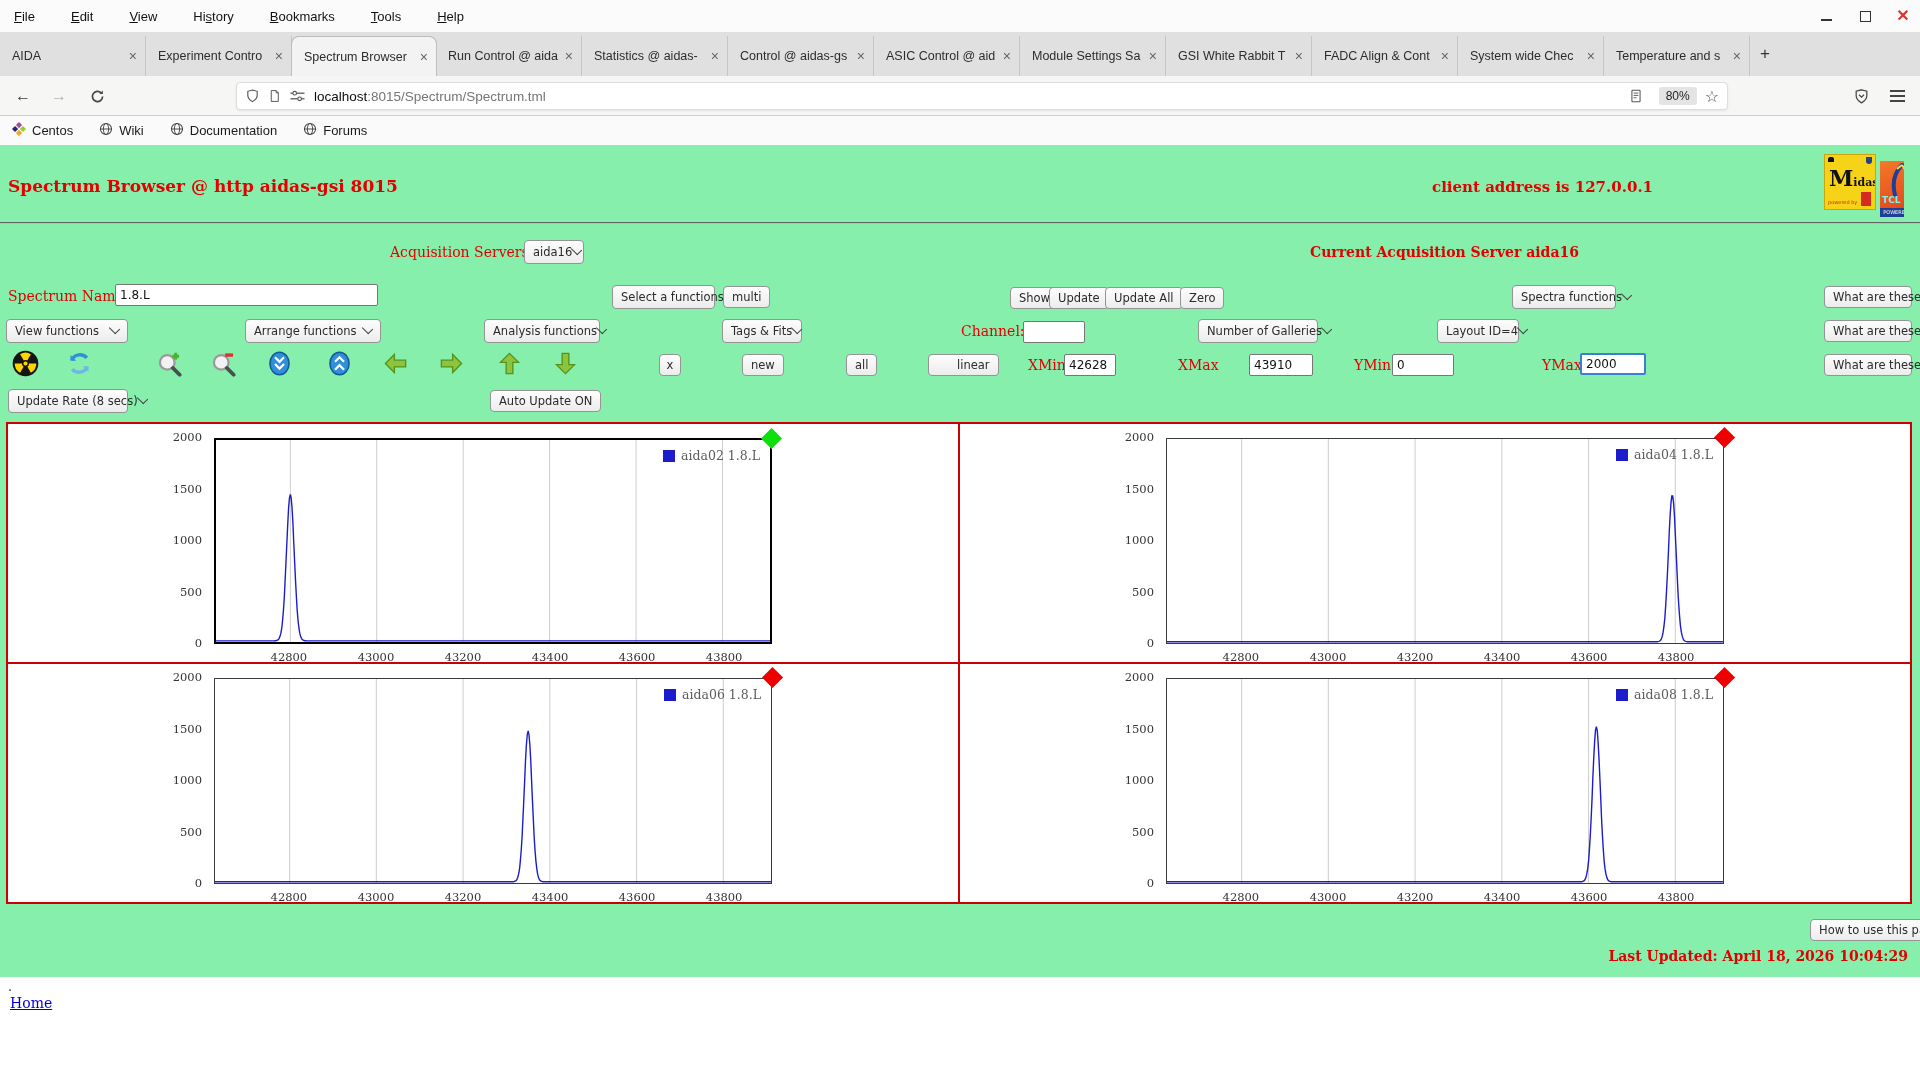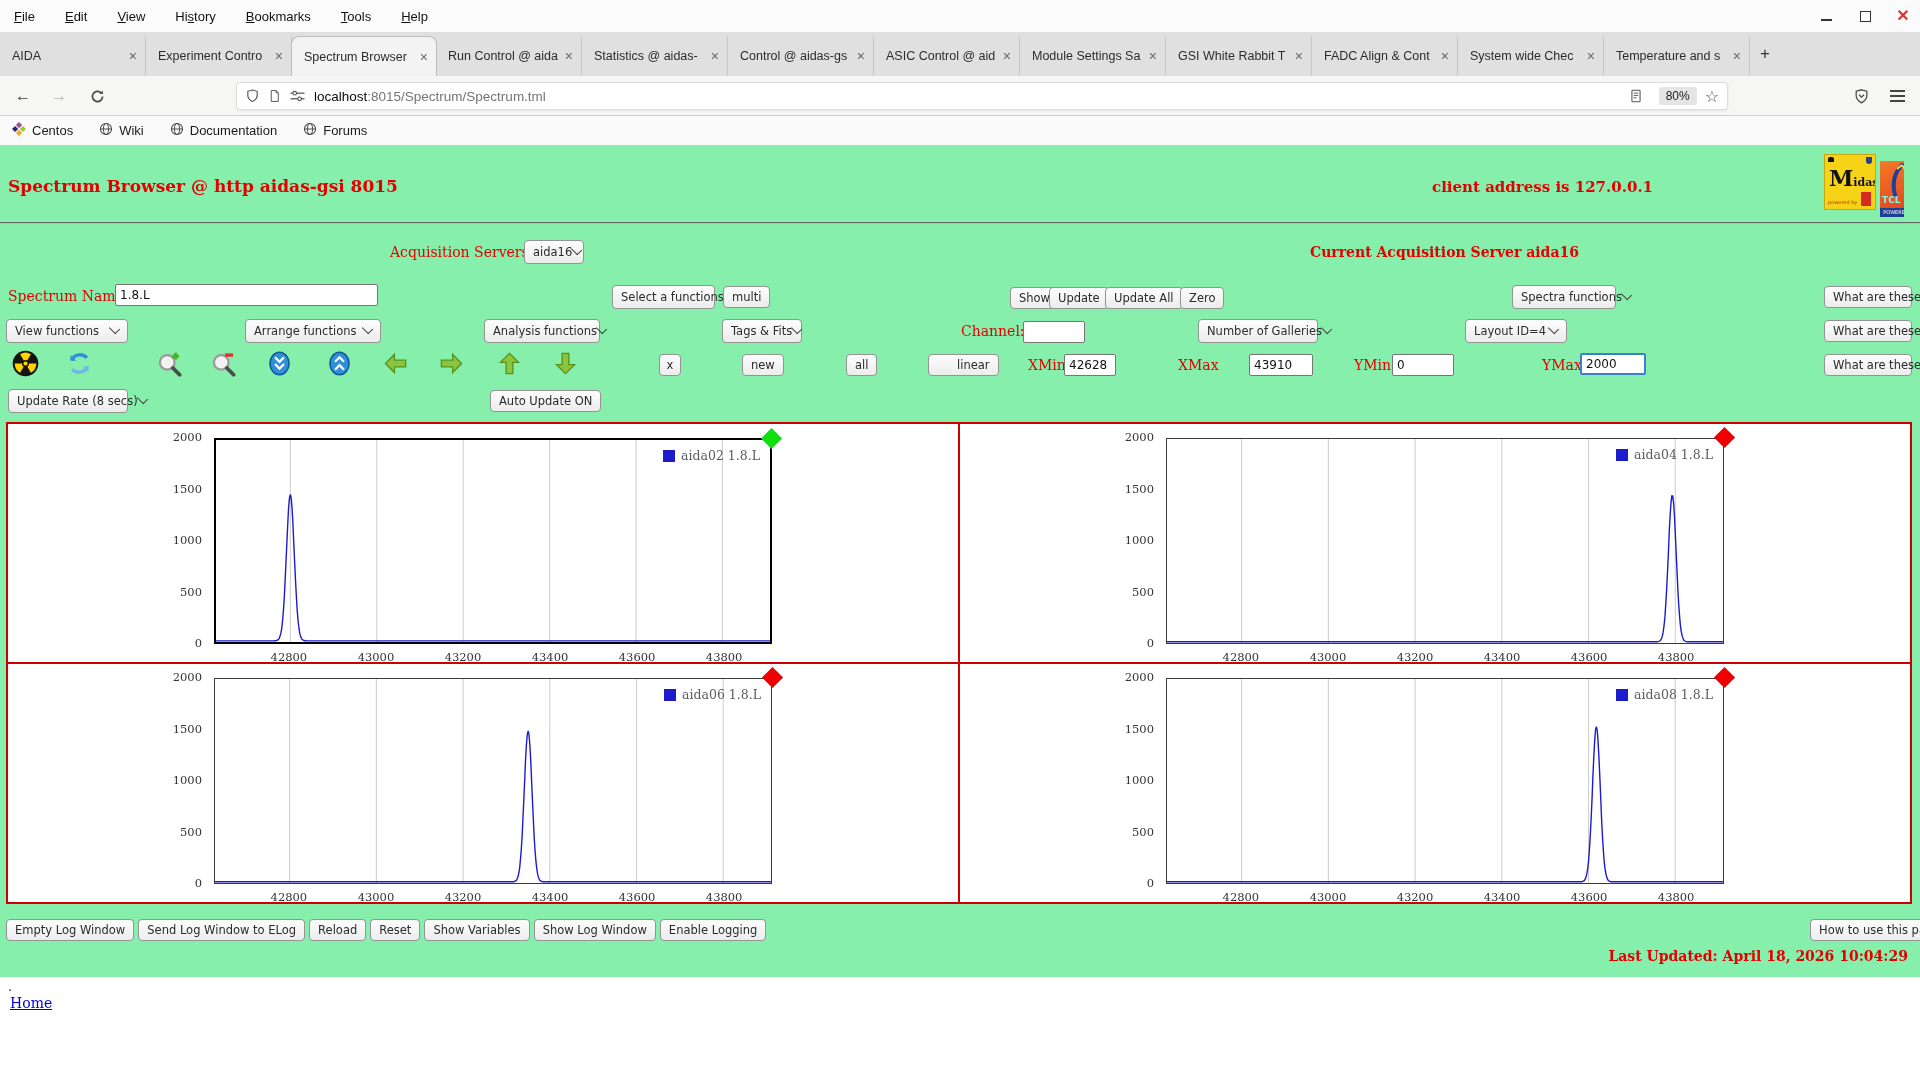--- a/index.html
+++ b/index.html
@@ -1,20 +1,20 @@
 <!DOCTYPE html>
 <html><head>
 <meta charset="utf-8">
 <style>
   * { margin:0; padding:0; box-sizing:border-box; }
   html,body { width:1920px; height:1080px; background:#fff; font-family:"Liberation Sans", sans-serif; overflow:hidden; }
 
   
   #titlebar { position:absolute; left:0; top:0; width:1920px; height:32px; background:#fbfbfb; }
-  #menubar { position:absolute; left:10px; top:0; height:32px; display:flex; align-items:center; gap:22px; }
+  #menubar { position:absolute; left:10px; top:0; height:32px; display:flex; align-items:center; gap:28px; }
   .menu-item { font-size:13px; color:#111; padding:2px 4px; cursor:default; }
   #winbtns { position:absolute; right:10px; top:0; height:32px; display:flex; align-items:center; gap:24px; }
   .winbtn { width:14px; height:14px; position:relative; }
   .winbtn.min::after { content:""; position:absolute; left:1px; bottom:2px; width:11px; height:2px; background:#333; }
   .winbtn.max::after { content:""; position:absolute; left:2px; top:2px; width:9px; height:9px; border:1.5px solid #333; }
   .winbtn.close { color:#e03434; font-size:16px; font-weight:bold; line-height:14px; text-align:center; }
 
   #tabbar { position:absolute; left:0; top:32px; width:1920px; height:44px; background:#e0e0e0; display:flex; align-items:stretch; }
   .tab { width:146px; flex:0 0 146px; display:flex; align-items:center; padding:0 8px 0 12px; border-right:1px solid #c6c6c6; position:relative; margin:4px 0 0 0; }
   .tab-label { font-size:12.5px; color:#2c2c2c; white-space:nowrap; overflow:hidden; flex:1; }
@@ -302,21 +302,21 @@
   <div class="abs gtksel" style="left:722px;top:173px;width:80px;">
       <span>Tags &amp; Fits</span>
       <span class="chev"></span>
     </div>
   <div class="abs redlbl" style="left:961px;top:177px;">Channel:</div>
   <input class="abs gtkinput" style="left: 1023px; top: 175px; width: 62px;" value="">
   <div class="abs gtksel" style="left:1198px;top:173px;width:120px;">
       <span>Number of Galleries</span>
       <span class="chev"></span>
     </div>
-  <div class="abs gtksel" style="left:1437px;top:173px;width:102px;margin-left:28px;">
+  <div class="abs gtksel" style="left:1437px;top:173px;width:82px;">
       <span>Layout ID=4</span>
       <span class="chev"></span>
     </div>
   <button class="abs gtkbtn" style="left:1824px;top:174px;width:88px;">What are these?</button>
 
   <div class="toolicon" style="left:12px;">
     <svg viewBox="-10 -10 20 20">
         <circle r="9.5" fill="#141414"></circle>
         <g fill="#ffd400">
           <path d="M0 0 L-4 -6.93 A8 8 0 0 1 4 -6.93 Z"></path>
@@ -529,29 +529,20 @@
           <div class="xlab" style="left:13.42%">42800</div>
           <div class="xlab" style="left:29.02%">43000</div>
           <div class="xlab" style="left:44.62%">43200</div>
           <div class="xlab" style="left:60.22%">43400</div>
           <div class="xlab" style="left:75.82%">43600</div>
           <div class="xlab" style="left:91.42%">43800</div>
         </div>
     </div>
   </div>
 
-  <div class="abs" id="logbtns" style="left:6px;top:773px;display:flex;gap:4px;">
-      <button class="gtkbtn">Empty Log Window</button>
-      <button class="gtkbtn">Send Log Window to ELog</button>
-      <button class="gtkbtn">Reload</button>
-      <button class="gtkbtn">Reset</button>
-      <button class="gtkbtn">Show Variables</button>
-      <button class="gtkbtn">Show Log Window</button>
-      <button class="gtkbtn">Enable Logging</button>
-    </div>
   <button class="abs gtkbtn" style="left:1810px;top:773px;">How to use this page</button>
   <div class="abs redbold" style="right:12px;top:802px;font-size:14px;">Last Updated: April 18, 2026 10:04:29</div>
 </div>
 
 <div id="footer">
   <div style="position:absolute;left:8px;top:2px;font-size:13px;color:#333;">.</div>
   <a id="homelink" style="position:absolute;left:10px;top:18px;">Home</a>
 </div>
 
 </body></html>

